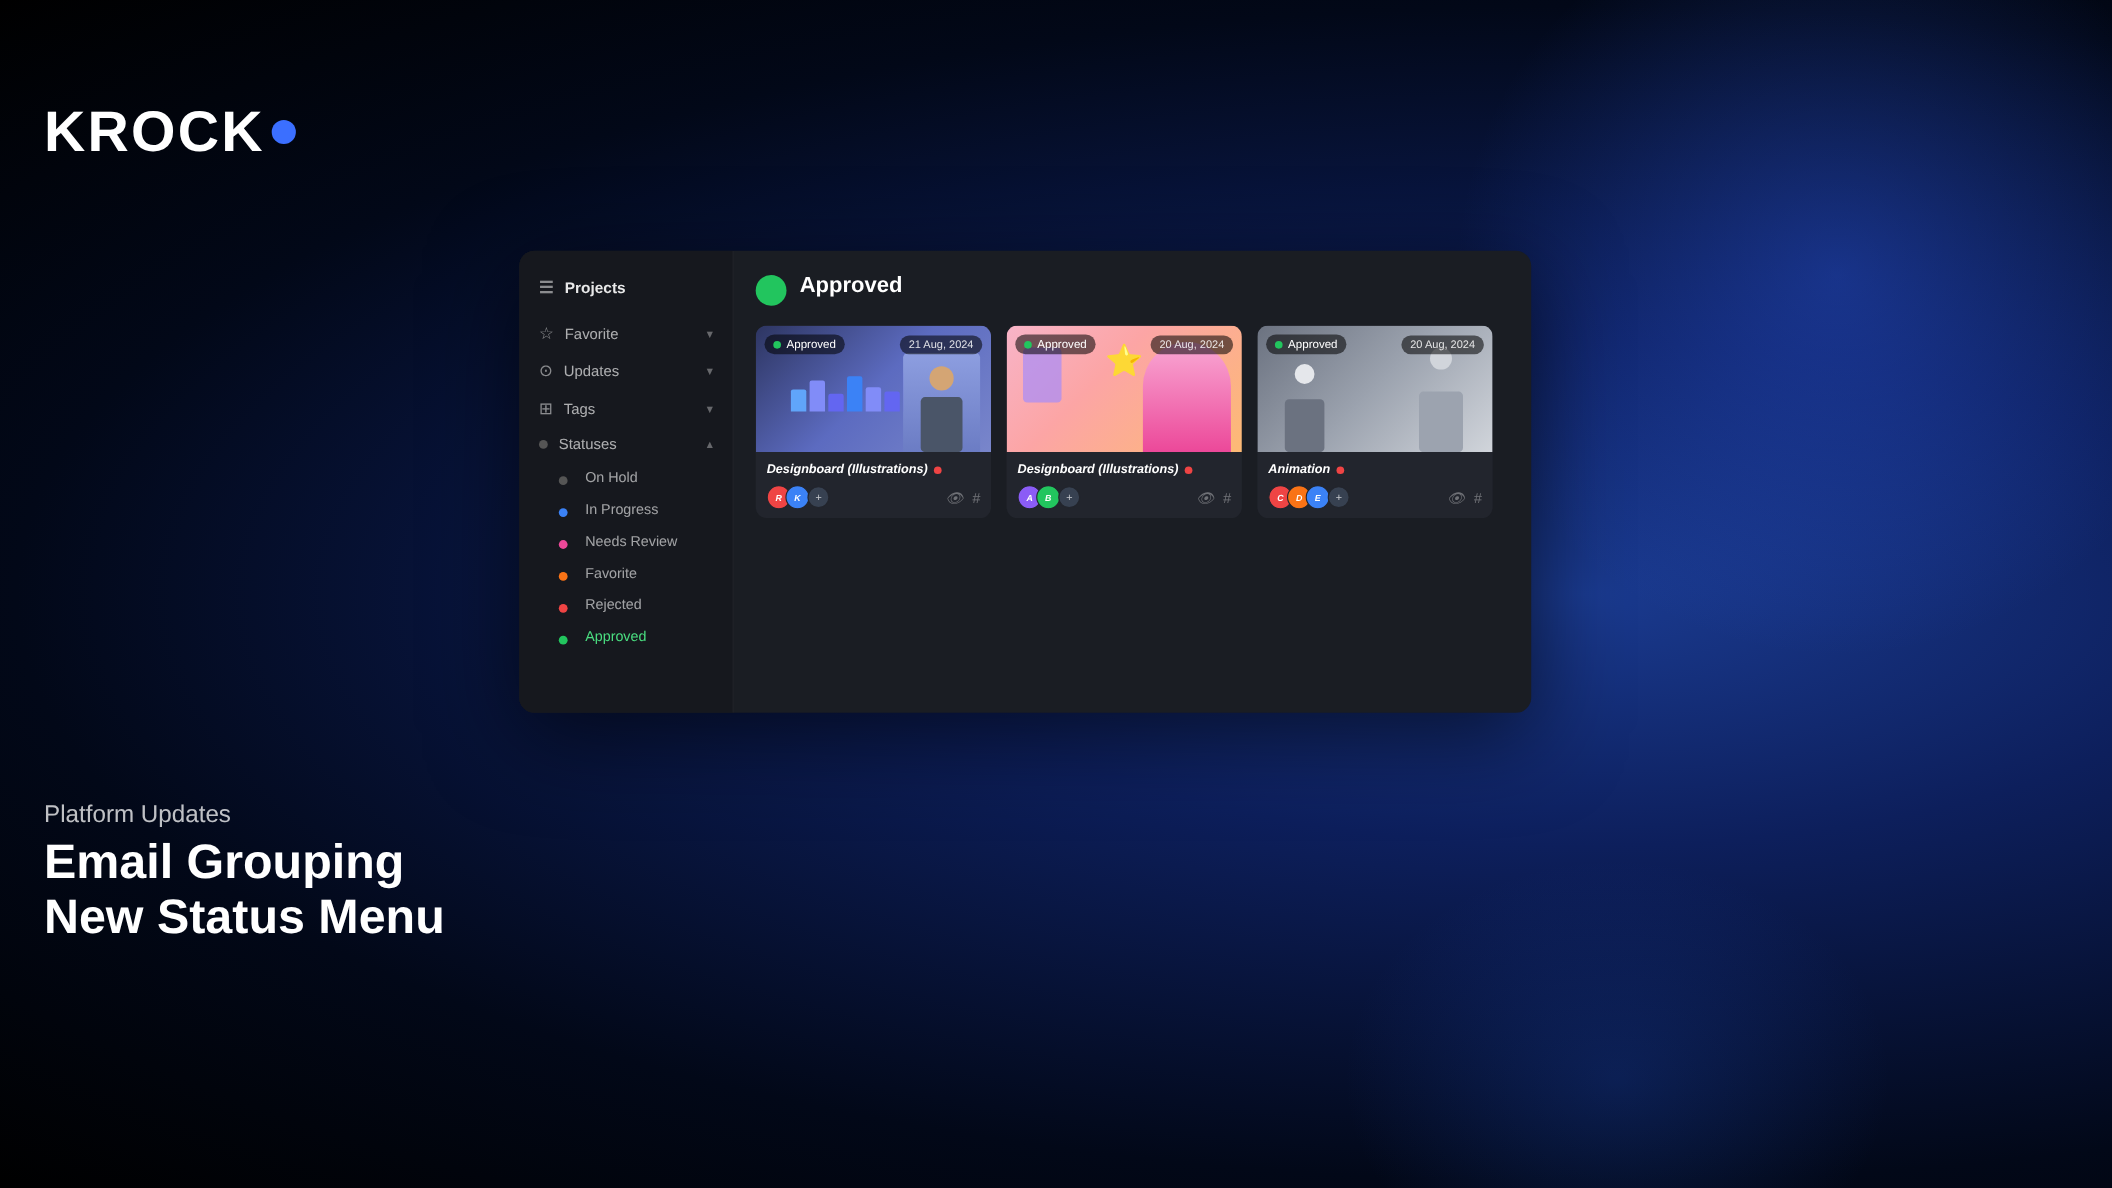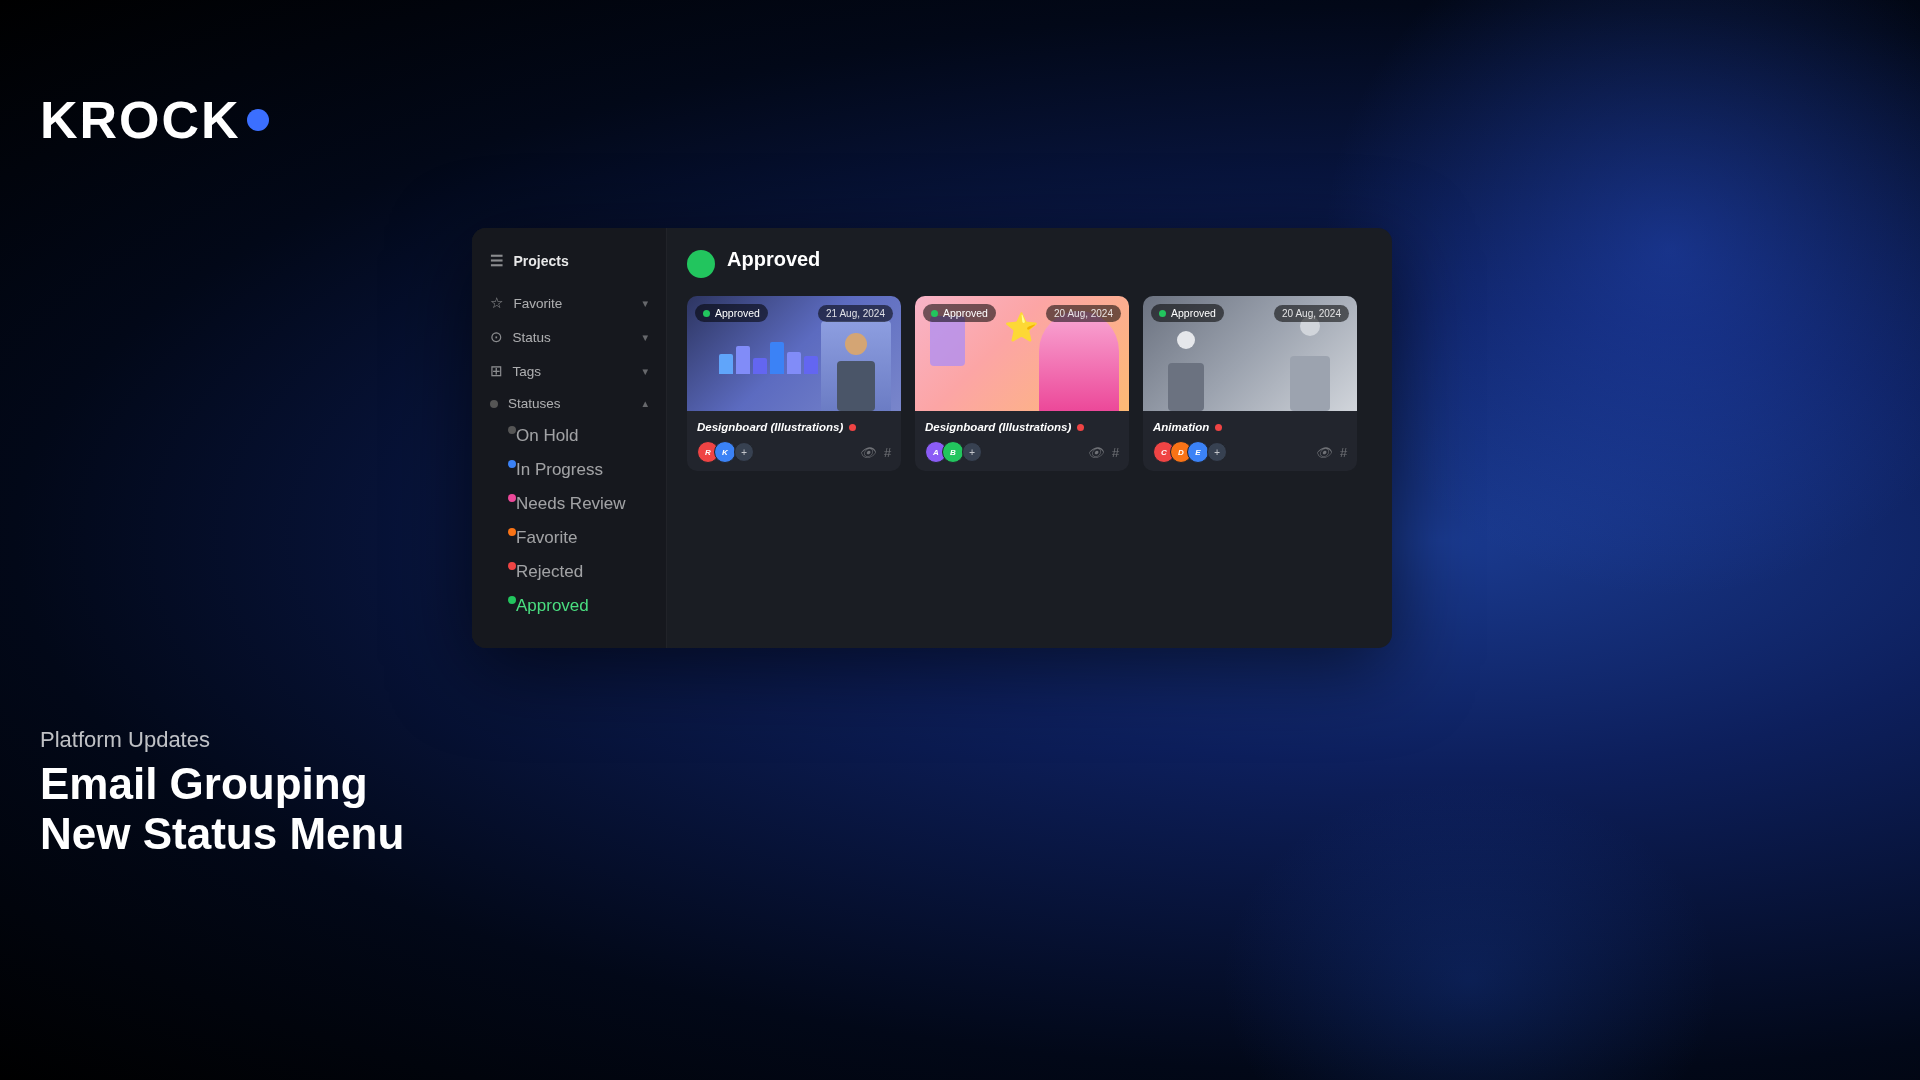--- a/index.html
+++ b/index.html
@@ -167,26 +167,26 @@
       gap: 10px;
     }
     .status-dot-grey {
       width: 8px; height: 8px;
       background: #555;
       border-radius: 50%;
     }
 
     .status-subitem {
       display: flex;
-      align-items: flex-start;
-      gap: 0;
+      align-items: flex-end;
+      gap: 16px;
       padding: 7px 18px 7px 36px;
       cursor: pointer;
       color: rgba(255,255,255,0.6);
-      font-size: 17px;
+      font-size: 13px;
     }
     .status-subitem.active {
       color: #4ade80;
     }
 
     .status-dot {
       width: 8px;
       height: 8px;
       border-radius: 50%;
       flex-shrink: 0;
@@ -486,21 +486,21 @@
         <div class="sidebar-item-left">
           <span class="sidebar-icon">☆</span>
           <span>Favorite</span>
         </div>
         <span class="sidebar-chevron">▾</span>
       </div>
 
       <div class="sidebar-item">
         <div class="sidebar-item-left">
           <span class="sidebar-icon">⊙</span>
-          <span>Status</span>
+          <span>Updates</span>
         </div>
         <span class="sidebar-chevron">▾</span>
       </div>
 
       <div class="sidebar-item">
         <div class="sidebar-item-left">
           <span class="sidebar-icon">⊞</span>
           <span>Tags</span>
         </div>
         <span class="sidebar-chevron">▾</span>

